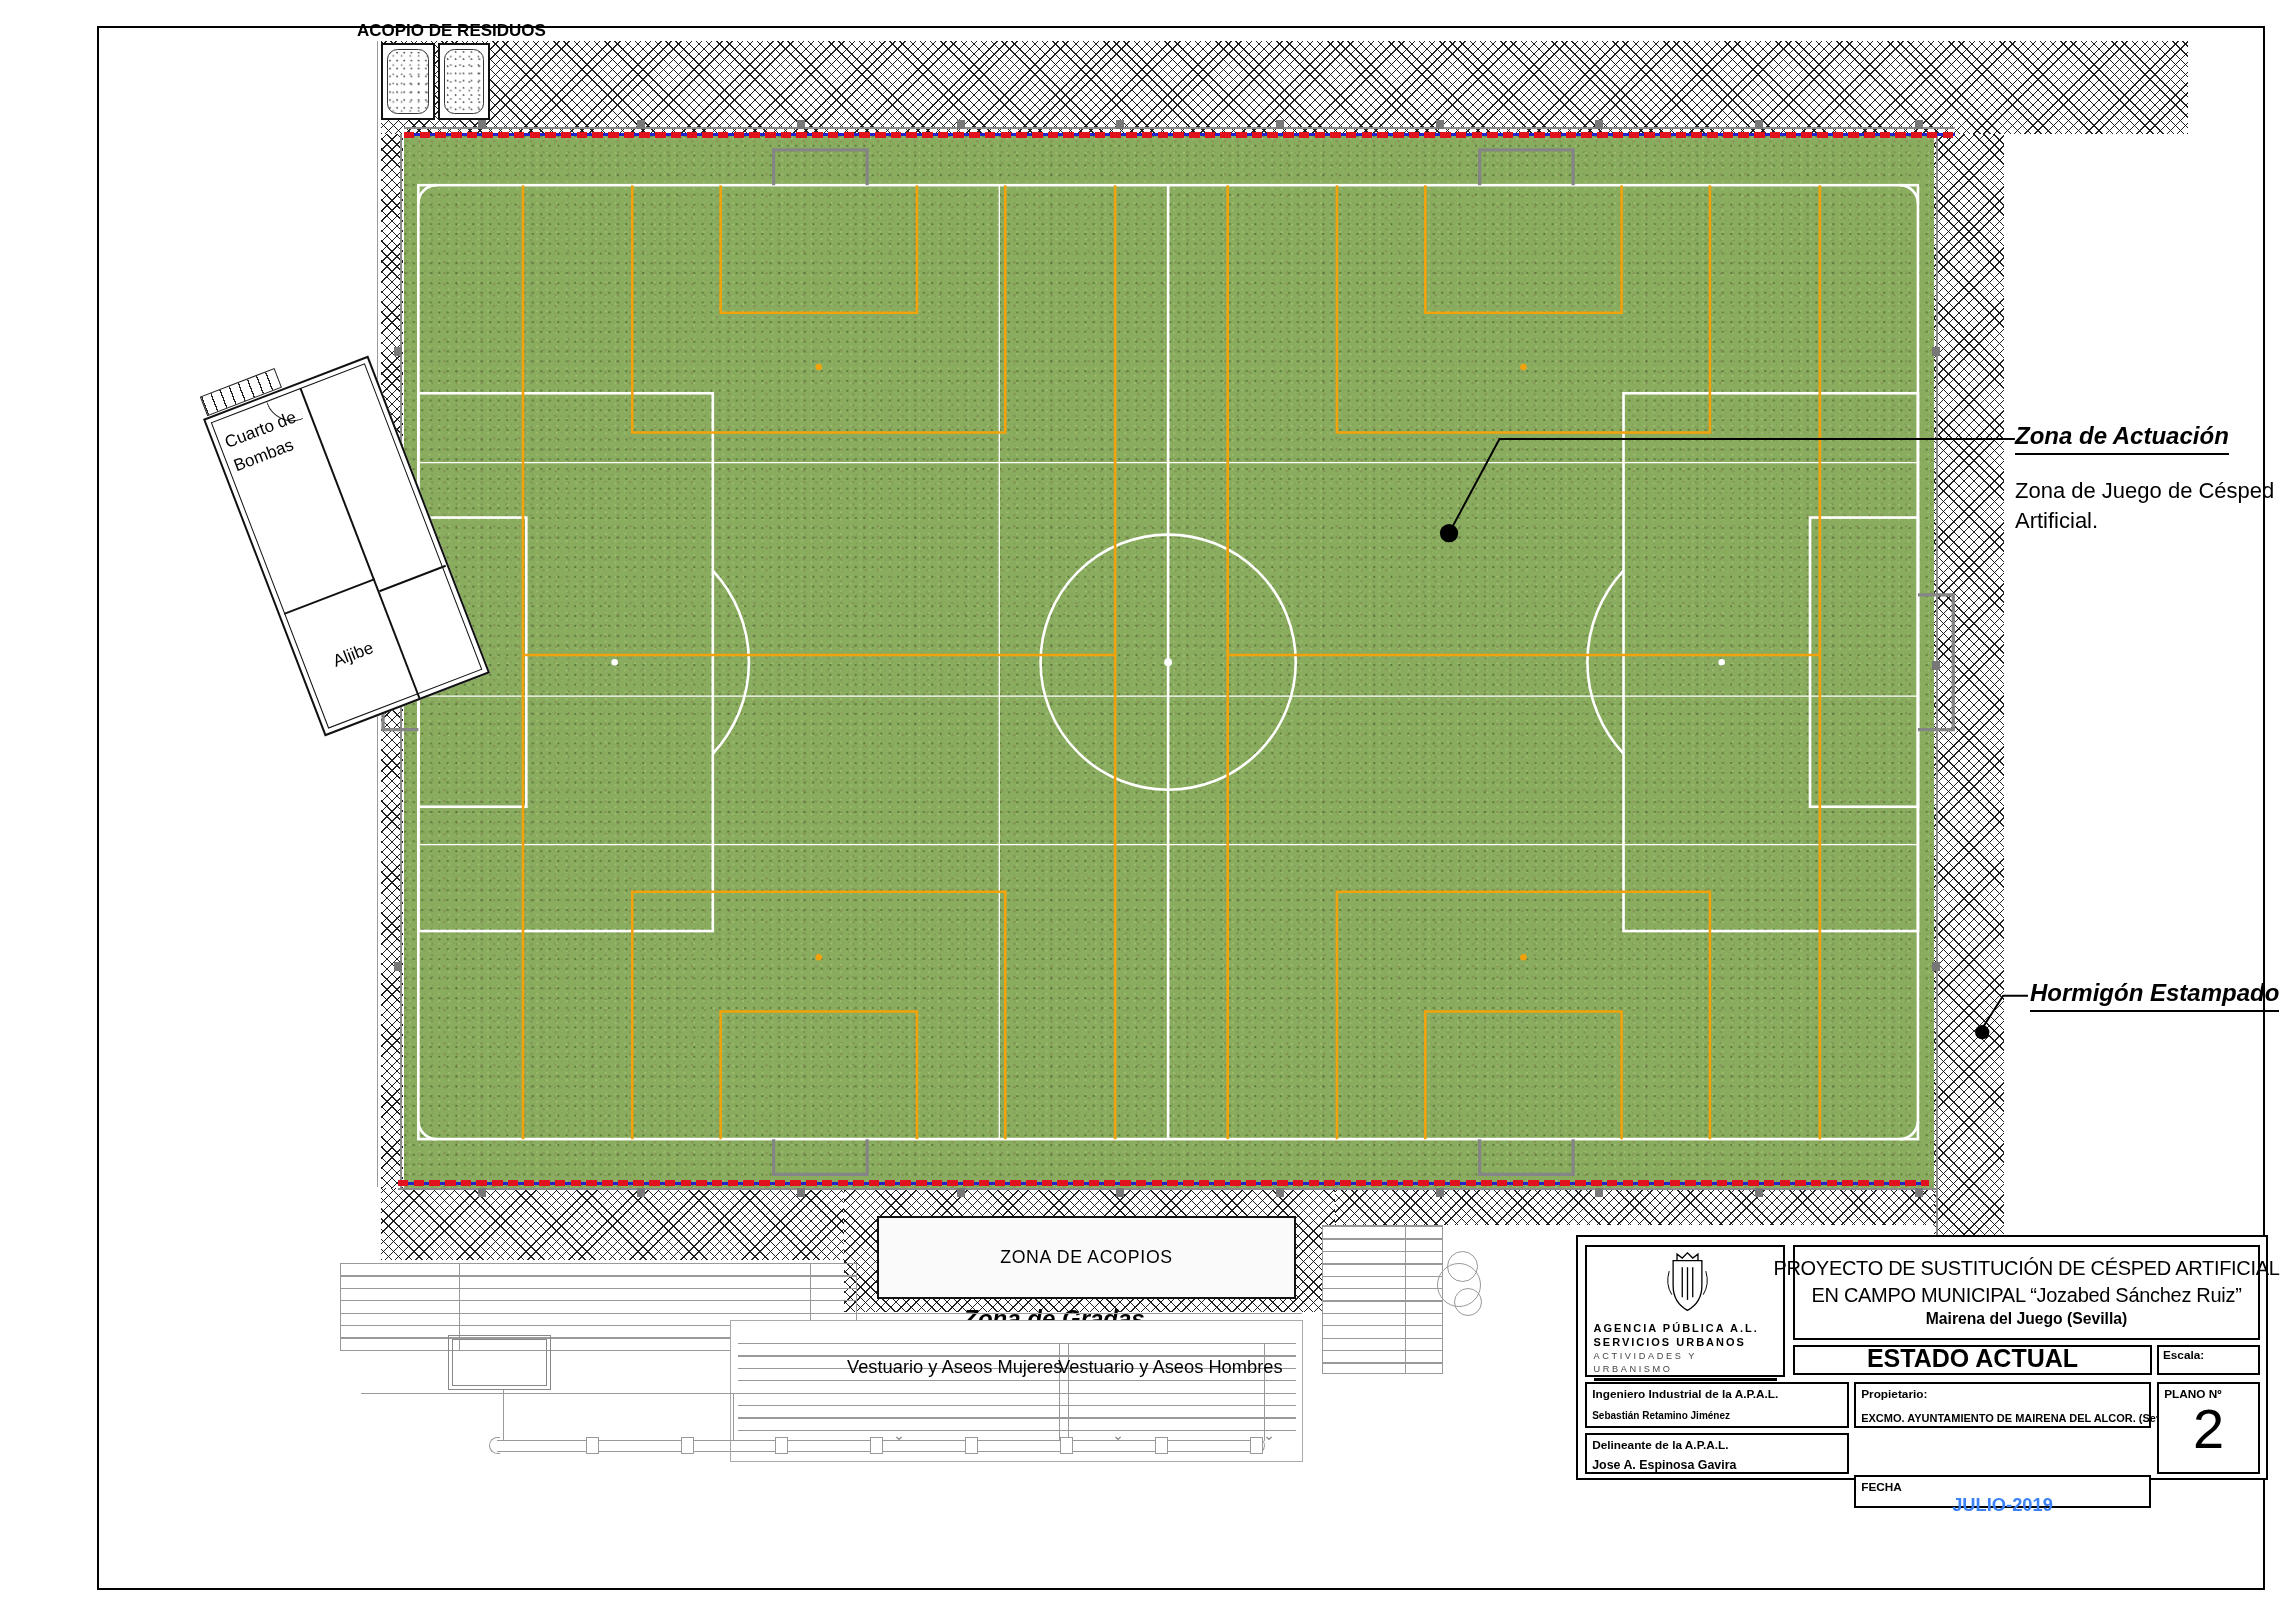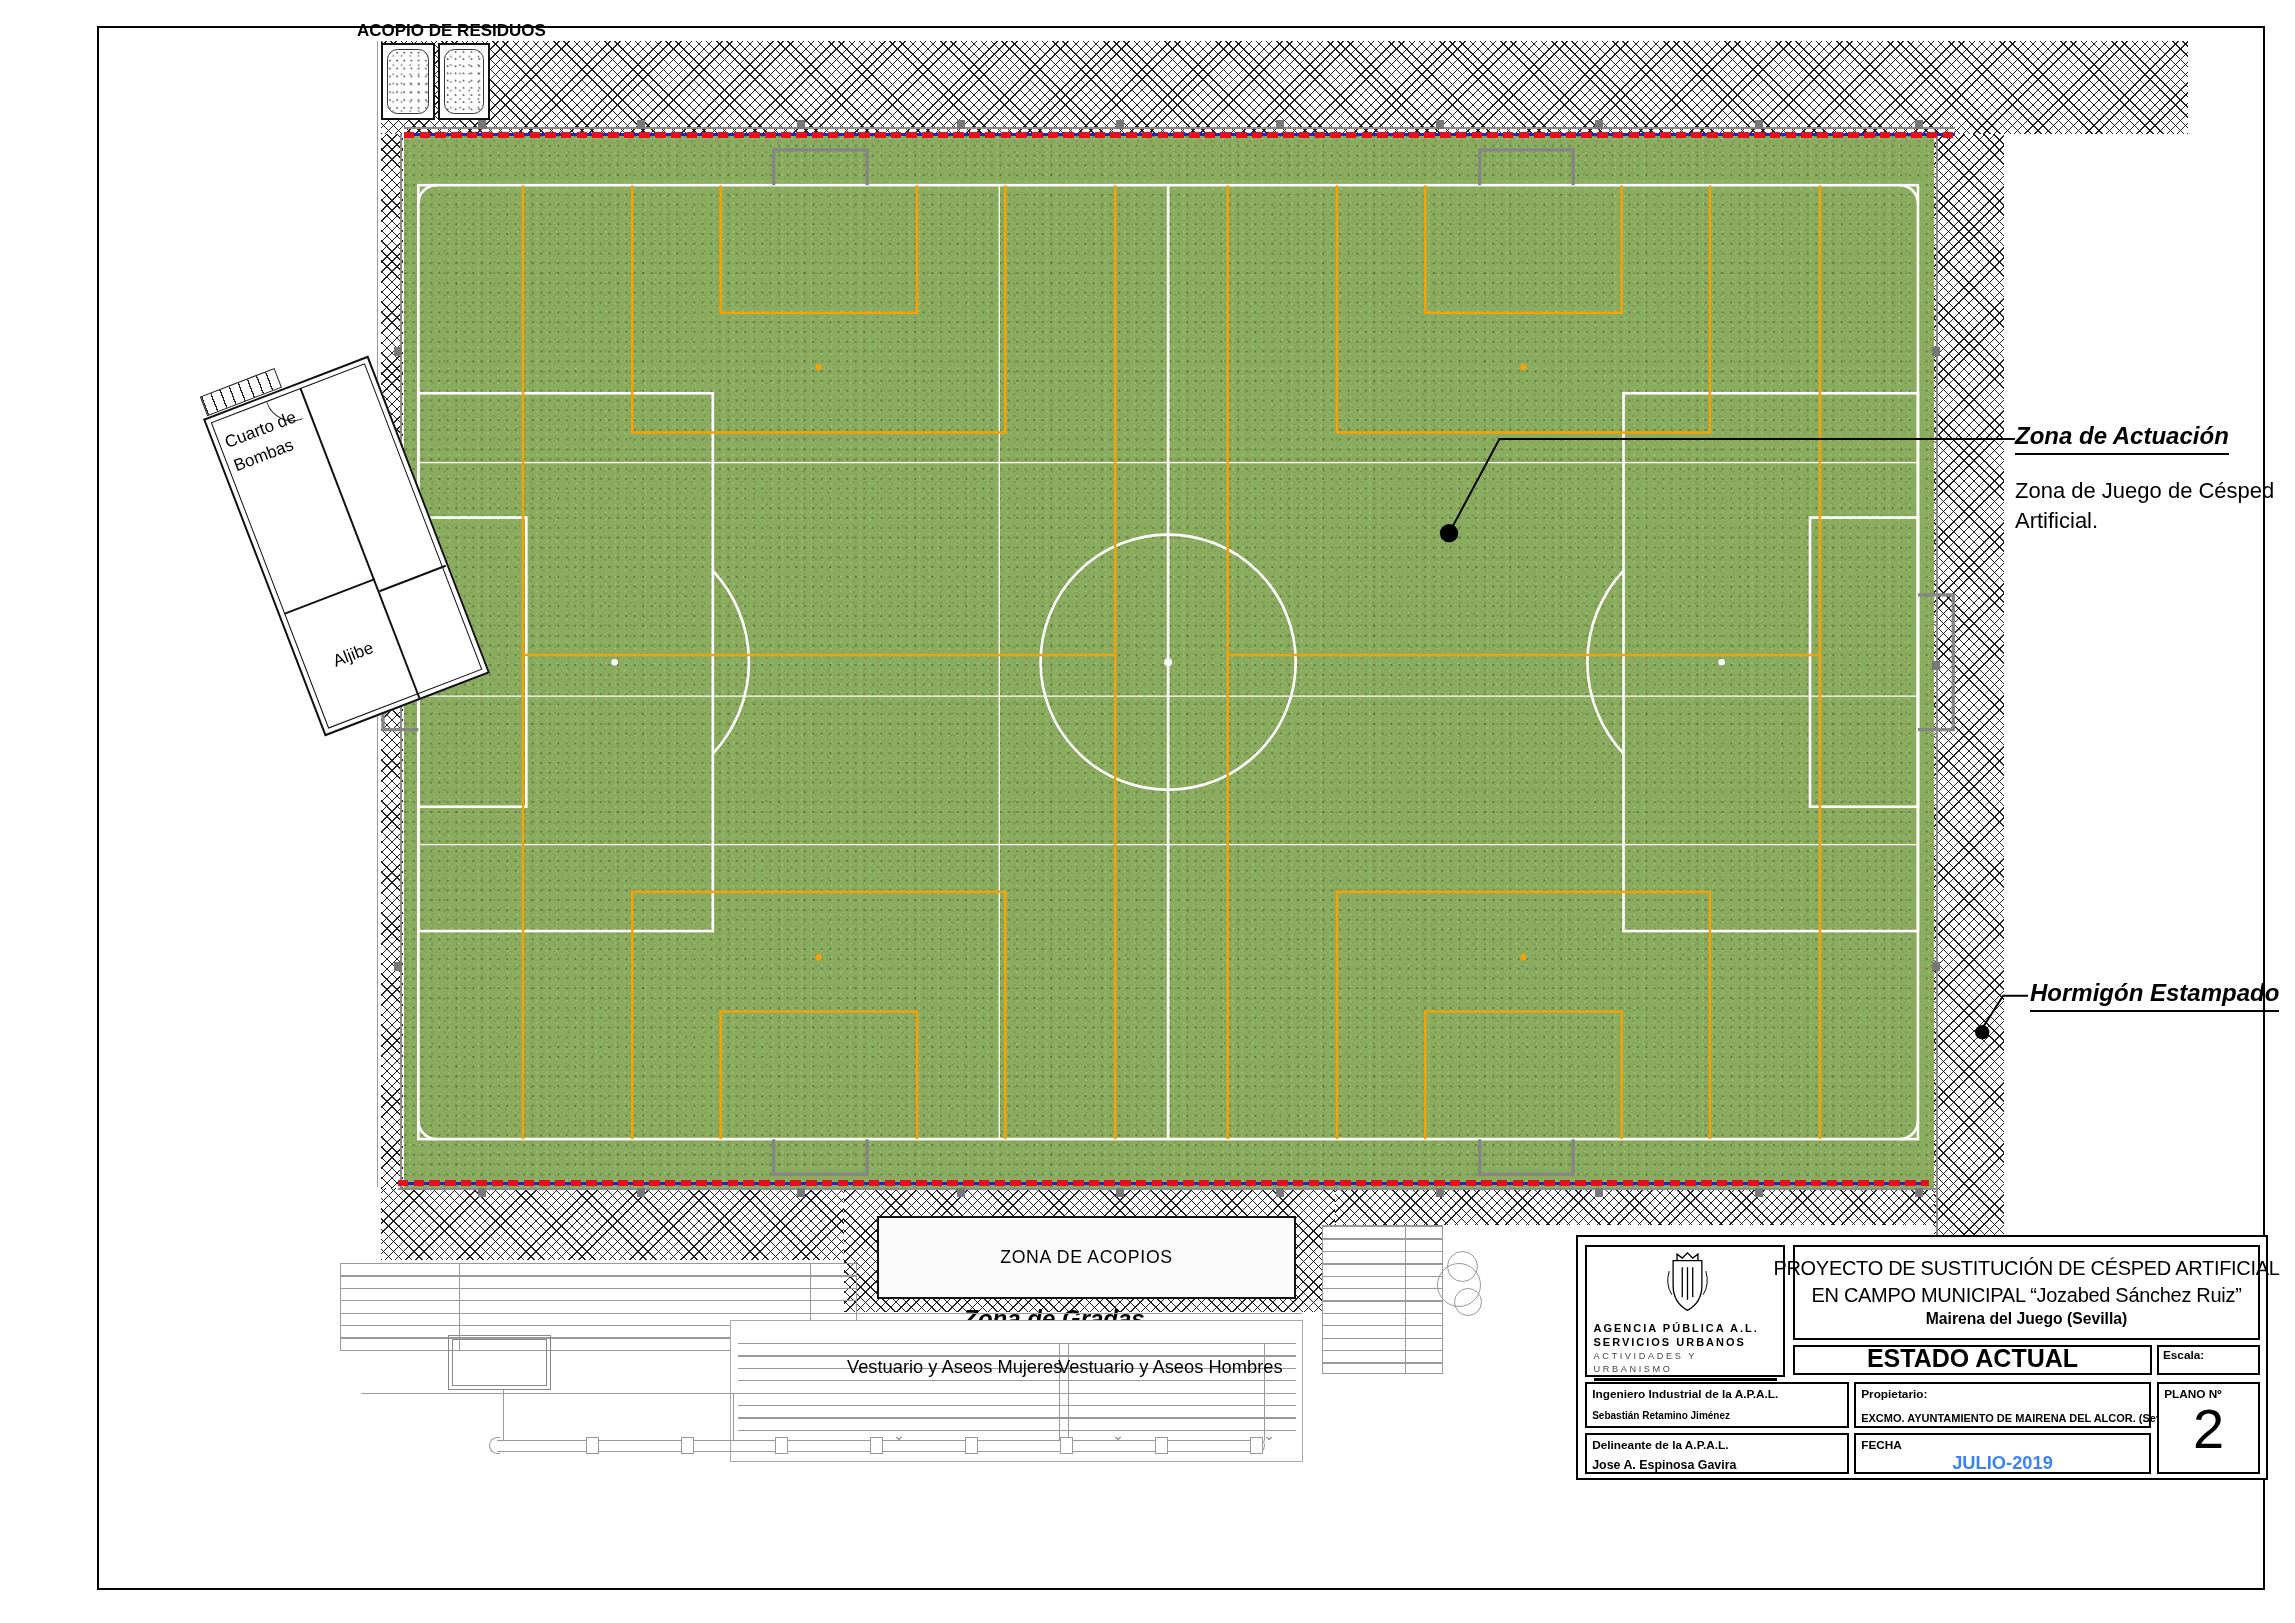--- a/index.html
+++ b/index.html
@@ -293,19 +293,19 @@
     <div style="font-size:11px;font-weight:bold;margin-top:10.5px;color:#000;white-space:nowrap;">EXCMO. AYUNTAMIENTO DE MAIRENA DEL ALCOR. (Sevilla)</div>
   </div>
   <div class="abs cell" style="left:2157px;top:1382px;width:103px;height:92px;padding:2.6px 5.2px;">
     <div class="lbl-small">PLANO Nº</div>
     <div style="font-size:56px;text-align:center;color:#000;line-height:1;">2</div>
   </div>
   <div class="abs cell" style="left:1585px;top:1433px;width:264px;height:41px;padding:2.6px 5.2px;">
     <div class="lbl-small">Delineante de la A.P.A.L.</div>
     <div style="font-size:12.4px;font-weight:bold;margin-top:6.5px;color:#000;">Jose A. Espinosa Gavira</div>
   </div>
-  <div class="abs cell" style="left:1854px;top:1433px;width:297px;height:41px;padding:2.6px 5.2px;">
+  <div class="abs cell" style="left:1854px;top:1475px;width:297px;height:33px;padding:2.6px 5.2px;">
     <div class="lbl-small">FECHA</div>
     <div style="font-size:18.3px;font-weight:bold;text-align:center;margin-top:0px;color:#3b82f6;">JULIO-2019</div>
   </div>
 
 </div>
 
 
 </body></html>

